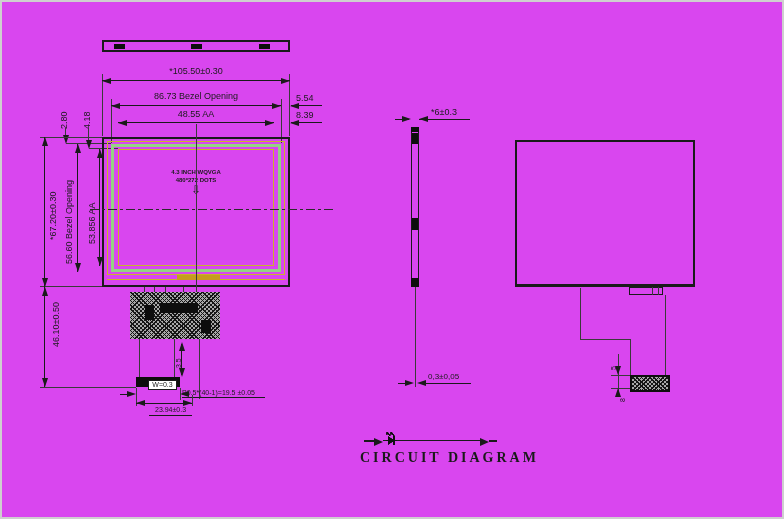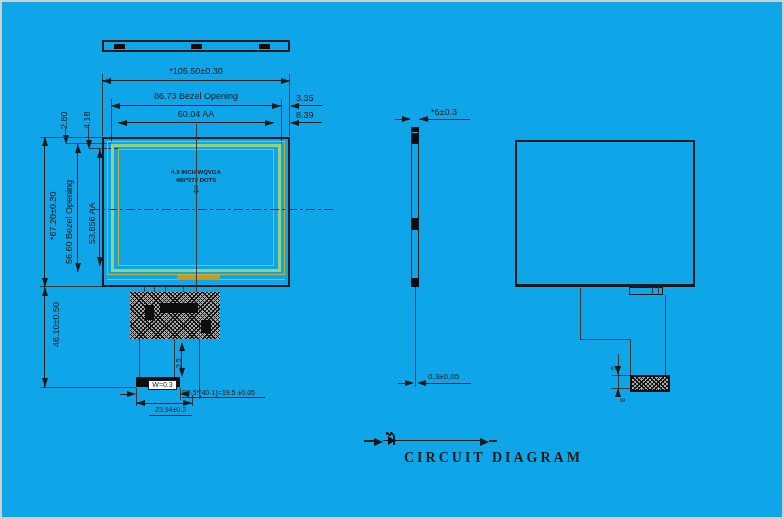--- a/index.html
+++ b/index.html
@@ -1,37 +1,37 @@
 <!DOCTYPE html>
 <html><head>
 <meta charset="utf-8">
 <style>
   html,body{margin:0;padding:0;background:#fff;}
-  #canvas{position:relative;width:784px;height:519px;background:#0ea5e9;border:2px solid #cfcfcf;box-sizing:border-box;overflow:hidden;
+  #canvas{position:relative;width:784px;height:519px;background:#d946ef;border:2px solid #cfcfcf;box-sizing:border-box;overflow:hidden;
           font-family:"Liberation Sans",sans-serif;color:#1a1a1a;}
   .ln{position:absolute;background:#1a1a1a;}
   .thin{background:#3a3a3a;}
   .rect{position:absolute;border:1px solid #1a1a1a;background:transparent;box-sizing:border-box;}
   .t{position:absolute;color:#1a1a1a;font-size:9px;line-height:11px;white-space:nowrap;}
   .tc{text-align:center;}
   .ts{font-size:7px;line-height:8px;}
   .txs{font-size:6px;line-height:7px;}
   .rot{transform:rotate(-90deg);transform-origin:0 0;}
   .aR,.aL,.aU,.aD{position:absolute;width:0;height:0;}
   .aR{border-top:3px solid transparent;border-bottom:3px solid transparent;border-left:9px solid #1a1a1a;}
   .aL{border-top:3px solid transparent;border-bottom:3px solid transparent;border-right:9px solid #1a1a1a;}
   .aU{border-left:3px solid transparent;border-right:3px solid transparent;border-bottom:9px solid #1a1a1a;}
   .aD{border-left:3px solid transparent;border-right:3px solid transparent;border-top:9px solid #1a1a1a;}
   .hatch{position:absolute;background:
      repeating-linear-gradient(45deg,#161616 0 1px,transparent 1px 3px),
      repeating-linear-gradient(-45deg,#161616 0 1px,transparent 1px 3px),#a8a8a8;}
   .blk{position:absolute;background:#0d0d0d;}
   .dash{position:absolute;height:1px;background:repeating-linear-gradient(90deg,#2a2a2a 0 9px,transparent 9px 12px,#2a2a2a 12px 15px,transparent 15px 18px);}
   .u{border-bottom:1px solid #1a1a1a;}
-  .serif{font-family:"Liberation Serif",serif;margin-left:44px;}
+  .serif{font-family:"Liberation Serif",serif;}
   svg{position:absolute;overflow:visible;}
 </style>
 </head>
 <body>
 
 <div id="canvas">
 
   <div class="rect" style="left:100px;top:38px;width:188px;height:12px;border-width:2px;"></div>
   <div class="blk" style="left:112px;top:42px;width:11px;height:5px;"></div>
   <div class="blk" style="left:189px;top:42px;width:11px;height:5px;"></div>
@@ -47,25 +47,25 @@
   <div class="ln thin" style="left:109px;top:97px;width:1px;height:44px;"></div>
   <div class="ln thin" style="left:279px;top:97px;width:1px;height:44px;"></div>
   <div class="ln" style="left:109px;top:103px;width:170px;height:1px;"></div>
   <div class="aL" style="left:109px;top:101px;"></div>
   <div class="aR" style="left:270px;top:101px;"></div>
   <div class="t tc" style="left:124px;top:89px;width:140px;">86.73 Bezel Opening</div>
 
   <div class="ln" style="left:116px;top:120px;width:156px;height:1px;"></div>
   <div class="aL" style="left:116px;top:118px;"></div>
   <div class="aR" style="left:263px;top:118px;"></div>
-  <div class="t tc" style="left:144px;top:107px;width:100px;">60.04 AA</div>
+  <div class="t tc" style="left:144px;top:107px;width:100px;">48.55 AA</div>
 
   <div class="aL" style="left:288px;top:101px;"></div>
   <div class="ln" style="left:289px;top:103px;width:31px;height:1px;"></div>
-  <div class="t" style="left:294px;top:91px;">3.35</div>
+  <div class="t" style="left:294px;top:91px;">5.54</div>
   <div class="aL" style="left:288px;top:118px;"></div>
   <div class="ln" style="left:289px;top:120px;width:31px;height:1px;"></div>
   <div class="t" style="left:294px;top:108px;">8.39</div>
 
   <div class="t rot" style="left:57px;top:127px;width:30px;">2.80</div>
   <div class="ln thin" style="left:63px;top:126px;width:1px;height:8px;"></div>
   <div class="aD" style="left:61px;top:133px;"></div>
   <div class="ln thin" style="left:64px;top:141px;width:45px;height:1px;"></div>
   <div class="t rot" style="left:80px;top:127px;width:30px;">4.18</div>
   <div class="ln thin" style="left:86px;top:126px;width:1px;height:13px;"></div>

